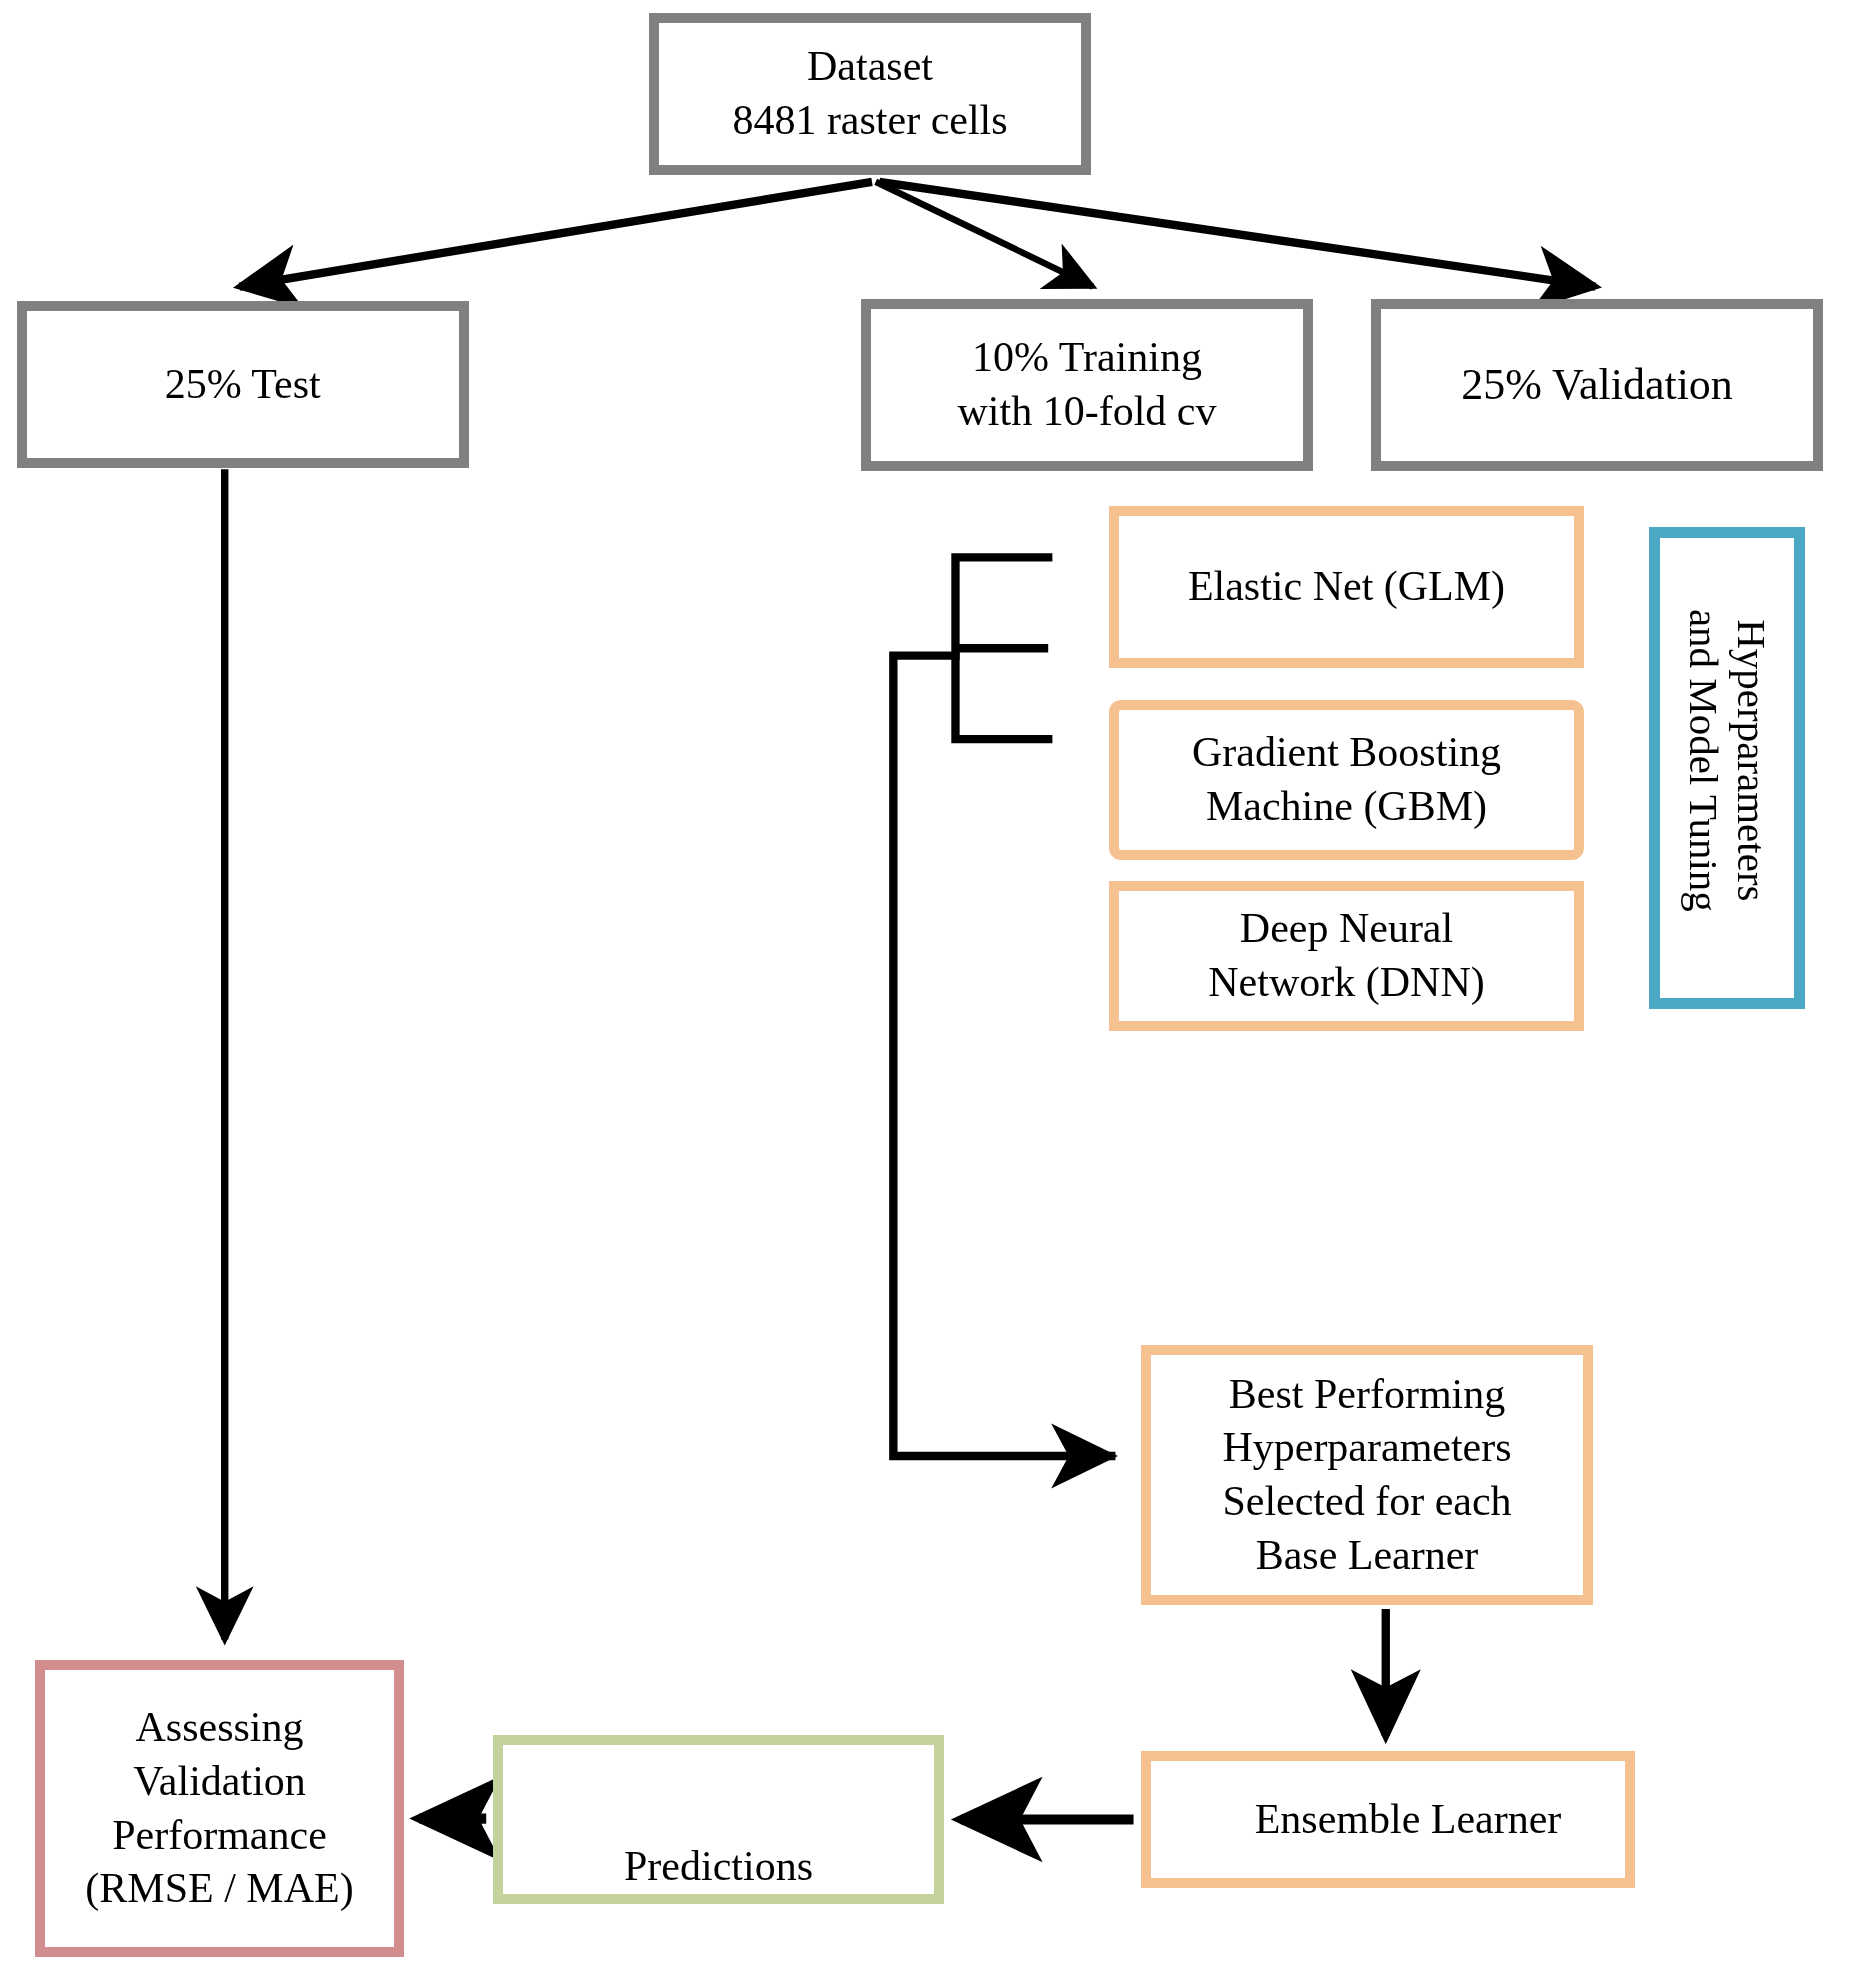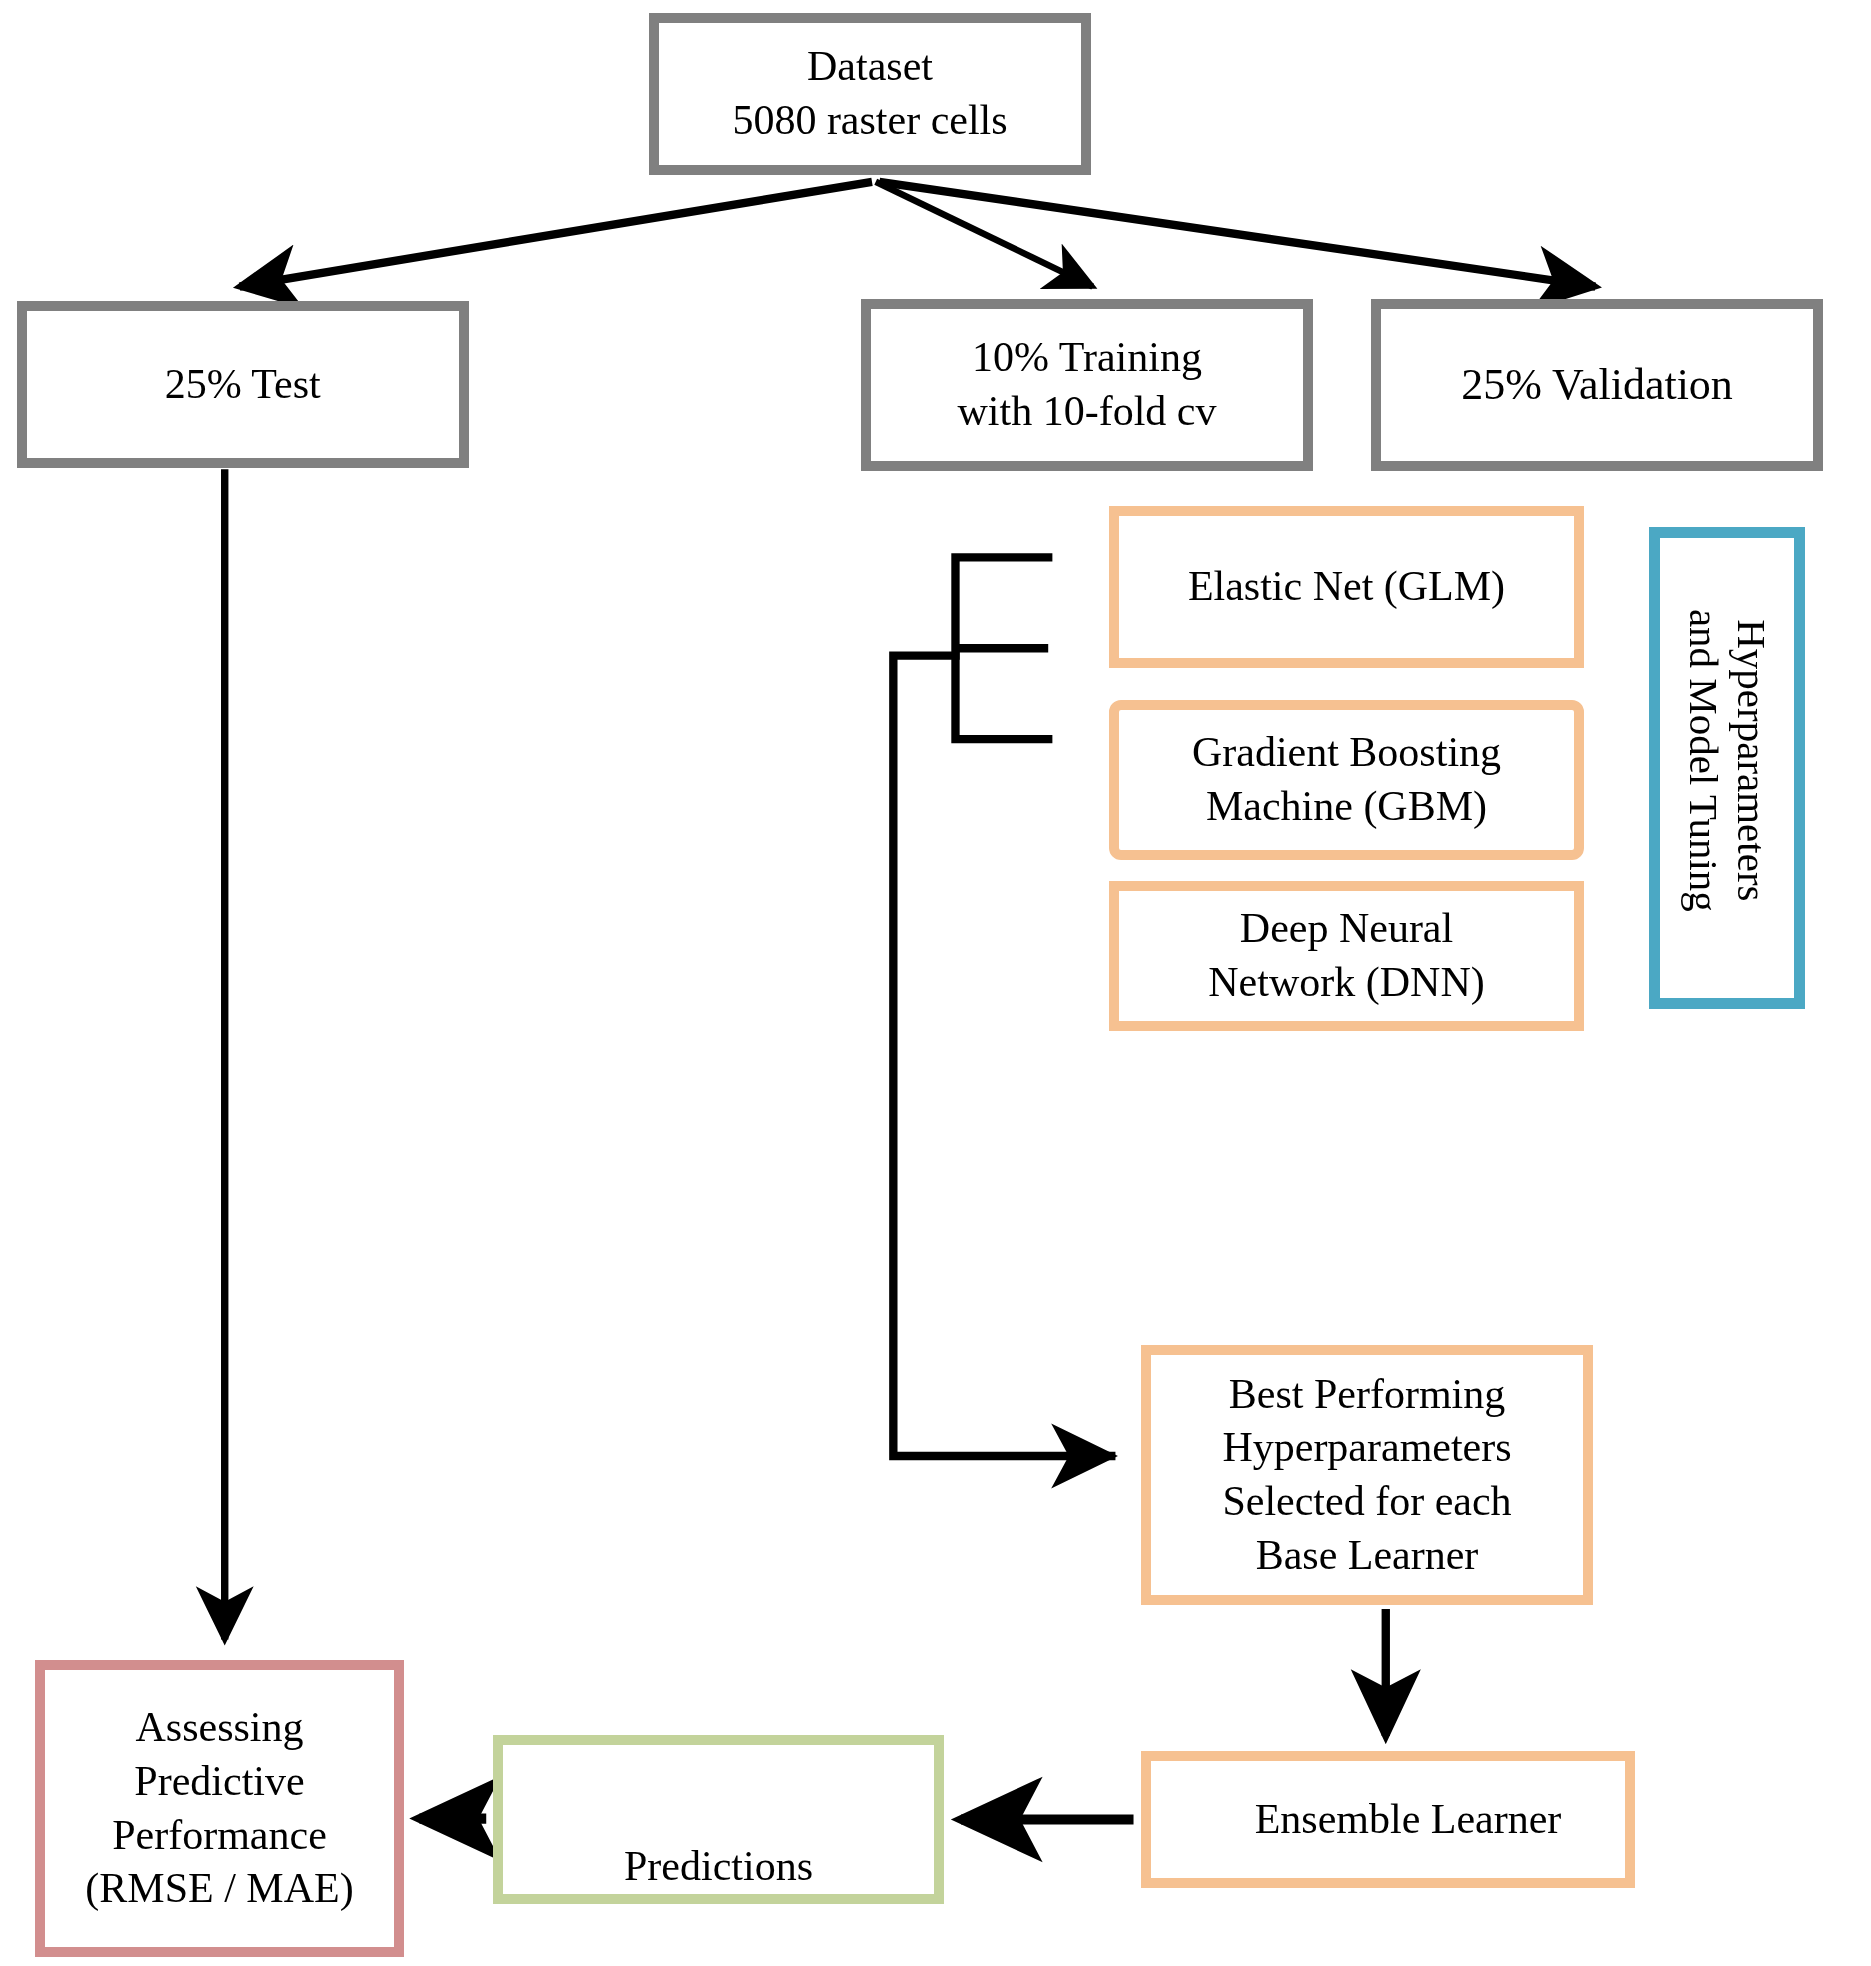--- a/index.html
+++ b/index.html
@@ -124,21 +124,21 @@
       <line x1="1222" y1="1962" x2="1036" y2="1962" stroke="#000" stroke-width="11" marker-end="url(#ah2)"></line>
     </g>
 
     <g>
       <line x1="524" y1="1961" x2="452" y2="1961" stroke="#000" stroke-width="11" marker-end="url(#ah2)"></line>
     </g>
   </svg>
 
   <div class="node b-gray" id="node-dataset">
     <span class="txt">Dataset
-5080 raster cells</span>
+8481 raster cells</span>
   </div>
 
   <div class="node b-gray" id="node-test">
     <span class="txt">25% Test</span>
   </div>
 
   <div class="node b-gray" id="node-training">
     <span class="txt">10% Training
 with 10-fold cv</span>
   </div>
@@ -168,21 +168,21 @@
 
   <div class="node b-orange" id="node-best">
     <span class="txt">Best Performing
 Hyperparameters
 Selected for each
 Base Learner</span>
   </div>
 
   <div class="node b-red" id="node-assess">
     <span class="txt">Assessing
-Predictive
+Validation
 Performance
 (RMSE / MAE)</span>
   </div>
 
   <div class="node b-green" id="node-predictions">
     <span class="txt">Predictions</span>
   </div>
 
   <div class="node b-orange" id="node-ensemble">
     <span class="txt">Ensemble Learner</span>

